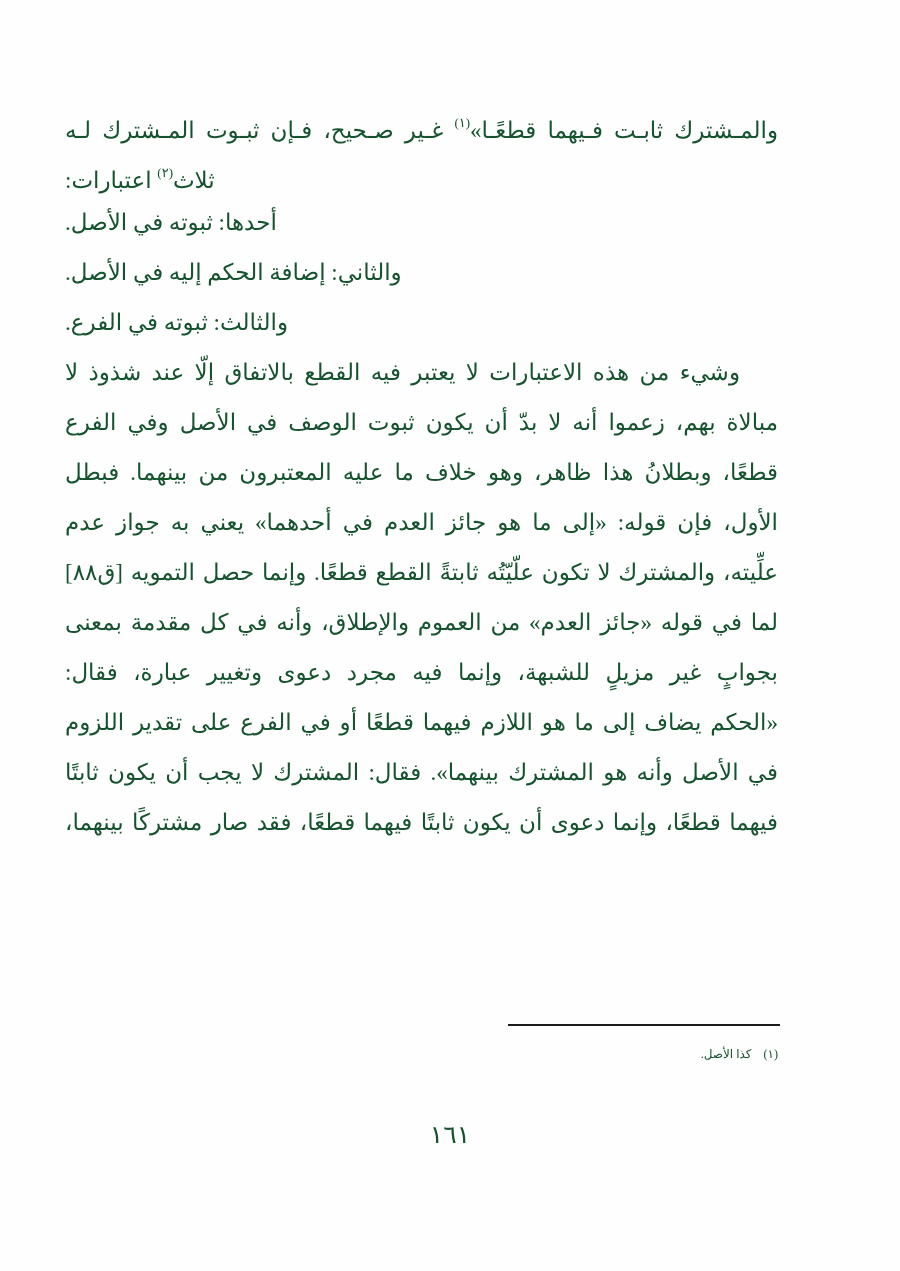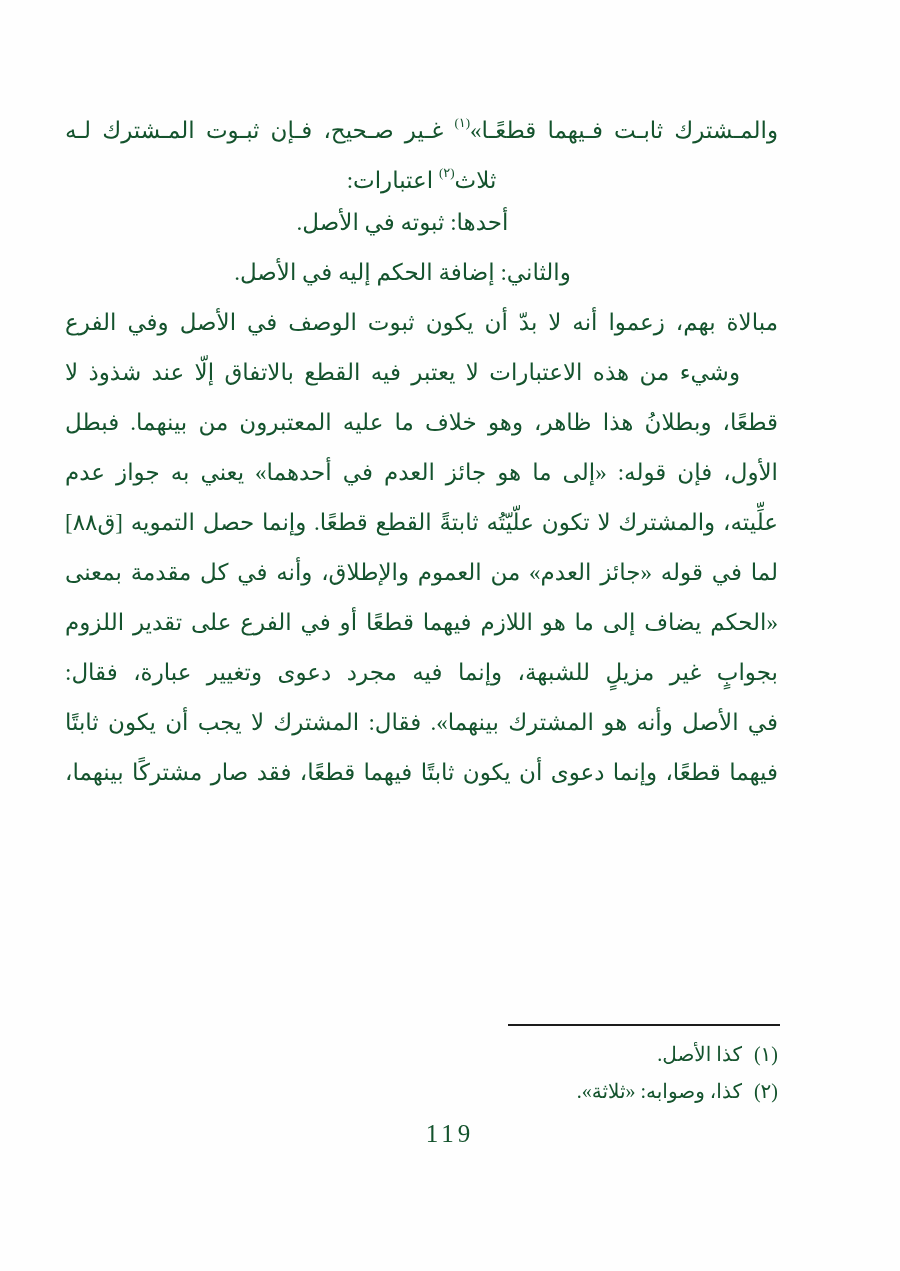--- a/index.html
+++ b/index.html
@@ -19,21 +19,21 @@
     top: 98px;
     right: 122px;
     width: 713px;
     direction: rtl;
     font-size: 23px;
   }
   .line {
     height: 50px;
     line-height: 50px;
     white-space: nowrap;
-    text-align: center;
+    text-align: left;
   }
   .line.just {
     text-align: justify;
     text-align-last: justify;
   }
   .line.indent { text-indent: 38px; }
   .fn-ref {
     font-size: 13px;
     vertical-align: 11px;
     letter-spacing: 0;
@@ -45,21 +45,21 @@
     width: 272px;
     border: none;
     border-top: 2px solid #1c1c1c;
   }
   .footnotes {
     position: absolute;
     top: 1036px;
     right: 122px;
     width: 660px;
     direction: rtl;
-    font-size: 20px;
+    font-size: 12px;
   }
   .fn-line {
     line-height: 37px;
     text-align: right;
     white-space: nowrap;
   }
   .fn-marker { margin-left: 12px; }
   .pageno {
     position: absolute;
     top: 1120px;
@@ -74,34 +74,34 @@
 </head>
 <body>
 
 <div class="page">
 
   <main class="body-text" id="body-lines">
       <div class="line just"><span class="seg">والمـشترك ثابـت فـيهما قطعًـا»</span><span class="fn-ref">(١)</span><span class="seg"> غـير صـحيح، فـإن ثبـوت المـشترك لـه</span></div>
       <div class="line"><span class="seg">ثلاث</span><span class="fn-ref">(٢)</span><span class="seg"> اعتبارات:</span></div>
       <div class="line indent"><span class="seg">أحدها: ثبوته في الأصل.</span></div>
       <div class="line indent"><span class="seg">والثاني: إضافة الحكم إليه في الأصل.</span></div>
+      <div class="line indent"><span class="seg">والثالث: ثبوته في الفرع.</span></div>
+      <div class="line just indent"><span class="seg">وشيء من هذه الاعتبارات لا يعتبر فيه القطع بالاتفاق إلّا عند شذوذ لا</span></div>
       <div class="line just"><span class="seg">مبالاة بهم، زعموا أنه لا بدّ أن يكون ثبوت الوصف في الأصل وفي الفرع</span></div>
-      <div class="line just indent"><span class="seg">وشيء من هذه الاعتبارات لا يعتبر فيه القطع بالاتفاق إلّا عند شذوذ لا</span></div>
       <div class="line just"><span class="seg">قطعًا، وبطلانُ هذا ظاهر، وهو خلاف ما عليه المعتبرون من بينهما. فبطل</span></div>
       <div class="line just"><span class="seg">الأول، فإن قوله: «إلى ما هو جائز العدم في أحدهما» يعني به جواز عدم</span></div>
       <div class="line just"><span class="seg">علِّيته، والمشترك لا تكون علّيّتُه ثابتةً القطع قطعًا. وإنما حصل التمويه [ق٨٨]</span></div>
       <div class="line just"><span class="seg">لما في قوله «جائز العدم» من العموم والإطلاق، وأنه في كل مقدمة بمعنى</span></div>
+      <div class="line just"><span class="seg">بجوابٍ غير مزيلٍ للشبهة، وإنما فيه مجرد دعوى وتغيير عبارة، فقال:</span></div>
       <div class="line just"><span class="seg">«الحكم يضاف إلى ما هو اللازم فيهما قطعًا أو في الفرع على تقدير اللزوم</span></div>
-      <div class="line just"><span class="seg">بجوابٍ غير مزيلٍ للشبهة، وإنما فيه مجرد دعوى وتغيير عبارة، فقال:</span></div>
       <div class="line just"><span class="seg">في الأصل وأنه هو المشترك بينهما». فقال: المشترك لا يجب أن يكون ثابتًا</span></div>
       <div class="line just"><span class="seg">فيهما قطعًا، وإنما دعوى أن يكون ثابتًا فيهما قطعًا، فقد صار مشتركًا بينهما،</span></div>
     </main>
 
   <hr class="fn-rule">
 
   <section class="footnotes" id="footnotes">
       <div class="fn-line"><span class="fn-marker">(١)</span><span class="fn-text">كذا الأصل.</span></div>
-      <div class="fn-line"><span class="fn-marker">(٢)</span><span class="fn-text">كذا، وصوابه: «ثلاثة».</span></div>
     </section>
 
-  <footer class="pageno">119</footer>
+  <footer class="pageno">١٦١</footer>
 
 </div>
 
 </body></html>

